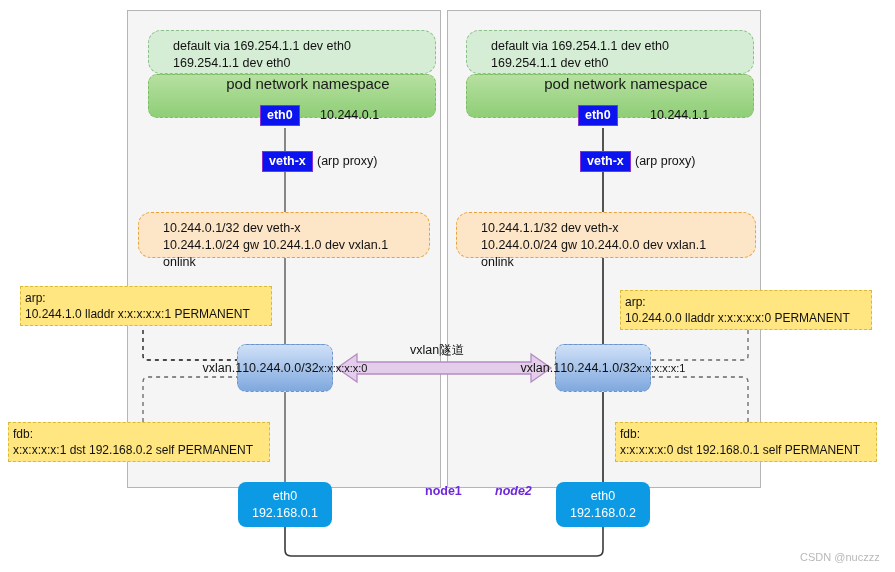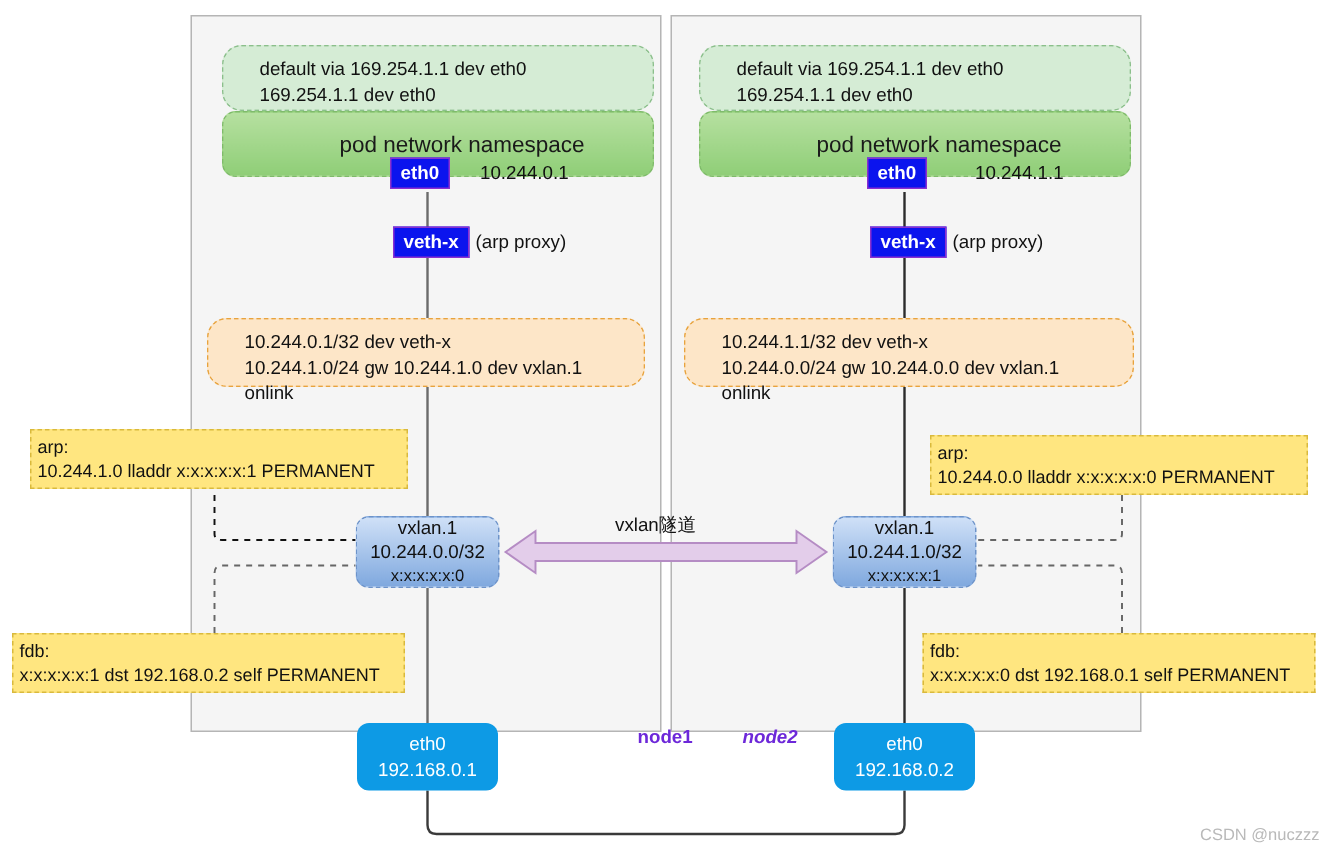--- a/index.html
+++ b/index.html
@@ -15,35 +15,35 @@
   
   .routebox{position:absolute;box-sizing:border-box;border-radius:13px;
             padding:7px 24px;font-size:12.5px;line-height:17px;color:#111;}
   .routebox.green{background:#d5ecd5;border:1px dashed #8bbf8b;}
   .routebox.orange{background:#fde6c8;border:1px dashed #e8a33d;}
 
   
   .podns{position:absolute;box-sizing:border-box;border-radius:9px;
          background:linear-gradient(to bottom,#b6e0a0,#8fce77);
          border:1px dashed #7fbb6a;
-         display:flex;align-items:center;justify-content:center;
+         display:flex;justify-content:center;
          font-size:15px;color:#1a1a1a;padding-left:32px;}
 
   
   .ifbadge{position:absolute;box-sizing:border-box;background:#0b14ee;
            border:1px solid #8b2fd0;color:#ffffff;font-size:12.5px;font-weight:bold;
            padding:2px 6px;line-height:15px;white-space:nowrap;}
 
   .plaintext{position:absolute;font-size:12.5px;color:#111;white-space:nowrap;}
 
   
   .vxbox{position:absolute;box-sizing:border-box;border-radius:9px;
          background:linear-gradient(to bottom,#cfe0f7,#7fa8de);
          border:1px dashed #6d93c9;
-         display:flex;flex-direction:column;align-items:center;justify-content:center;
+         display:flex;flex-direction:row;align-items:center;justify-content:center;
          font-size:12.5px;line-height:16px;color:#111;}
   .vxbox .sm{font-size:11px;}
 
   
   .ethnode{position:absolute;box-sizing:border-box;border-radius:8px;
            background:#0d9ae5;color:#ffffff;
            display:flex;flex-direction:column;align-items:center;justify-content:center;
            font-size:12.5px;line-height:17px;font-weight:normal;}
 
   

